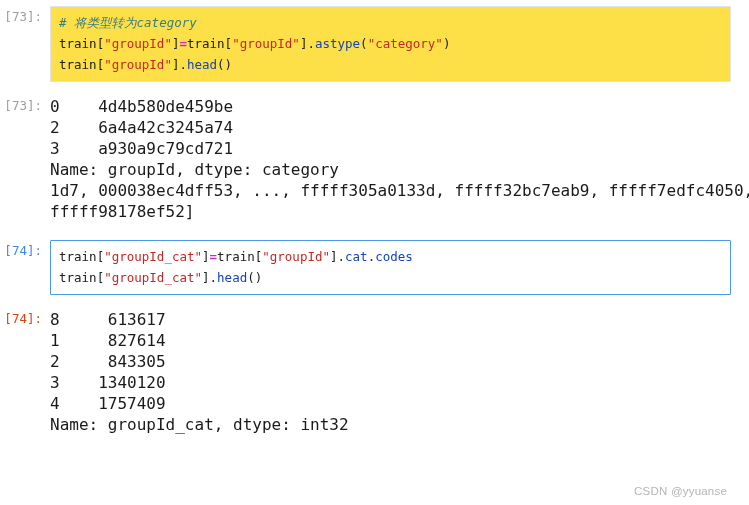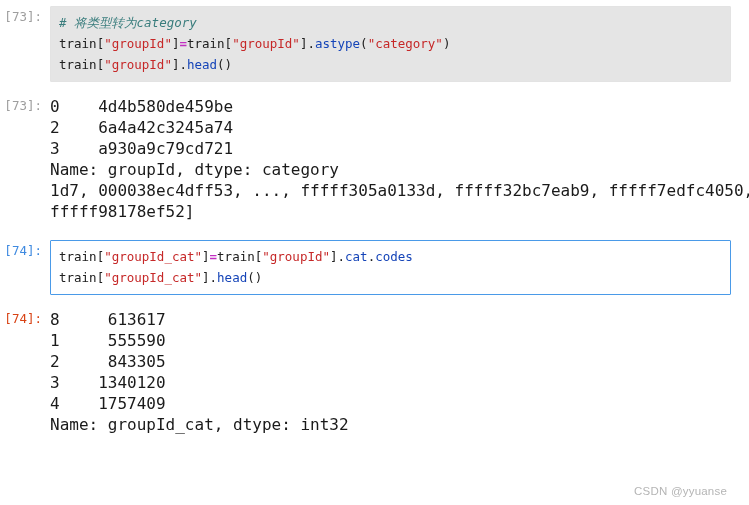--- a/index.html
+++ b/index.html
@@ -39,21 +39,21 @@
   }
   .prompt.in-selected { color: #3f8ae0; }
   .prompt.out-red { color: #d84315; }
 
   
   .input-area {
     flex: 1;
     box-sizing: border-box;
   }
   .code-box {
-    background: #e5e5e5;
+    background: #fde047;
     border: 1px solid #e3e3e3;
     border-radius: 1px;
     padding: 5px 8px 6px 8px;
     box-sizing: border-box;
     width: 681px;
   }
   .code-box.selected {
     background: #ffffff;
     border: 1.5px solid #4a9ae8;
     width: 681px;
@@ -136,21 +136,21 @@
           <div class="code-line"><span class="tok-plain">train</span><span class="tok-punc">[</span><span class="tok-string">"groupId_cat"</span><span class="tok-punc">]</span><span class="tok-op">=</span><span class="tok-plain">train</span><span class="tok-punc">[</span><span class="tok-string">"groupId"</span><span class="tok-punc">].</span><span class="tok-attr">cat</span><span class="tok-punc">.</span><span class="tok-attr">codes</span></div>
           <div class="code-line"><span class="tok-plain">train</span><span class="tok-punc">[</span><span class="tok-string">"groupId_cat"</span><span class="tok-punc">].</span><span class="tok-attr">head</span><span class="tok-punc">()</span></div>
         </div>
       </div>
     </div>
     <div class="gap-md"></div>
     <div class="cell">
       <div class="prompt out-red">[74]:</div>
       <div class="output-area">
         <div class="out-line">8     613617</div>
-        <div class="out-line">1     555590</div>
+        <div class="out-line">1     827614</div>
         <div class="out-line">2     843305</div>
         <div class="out-line">3    1340120</div>
         <div class="out-line">4    1757409</div>
         <div class="out-line">Name: groupId_cat, dtype: int32</div>
       </div>
     </div>
   </div>
 
 <div class="watermark">CSDN @yyuanse</div>
 

